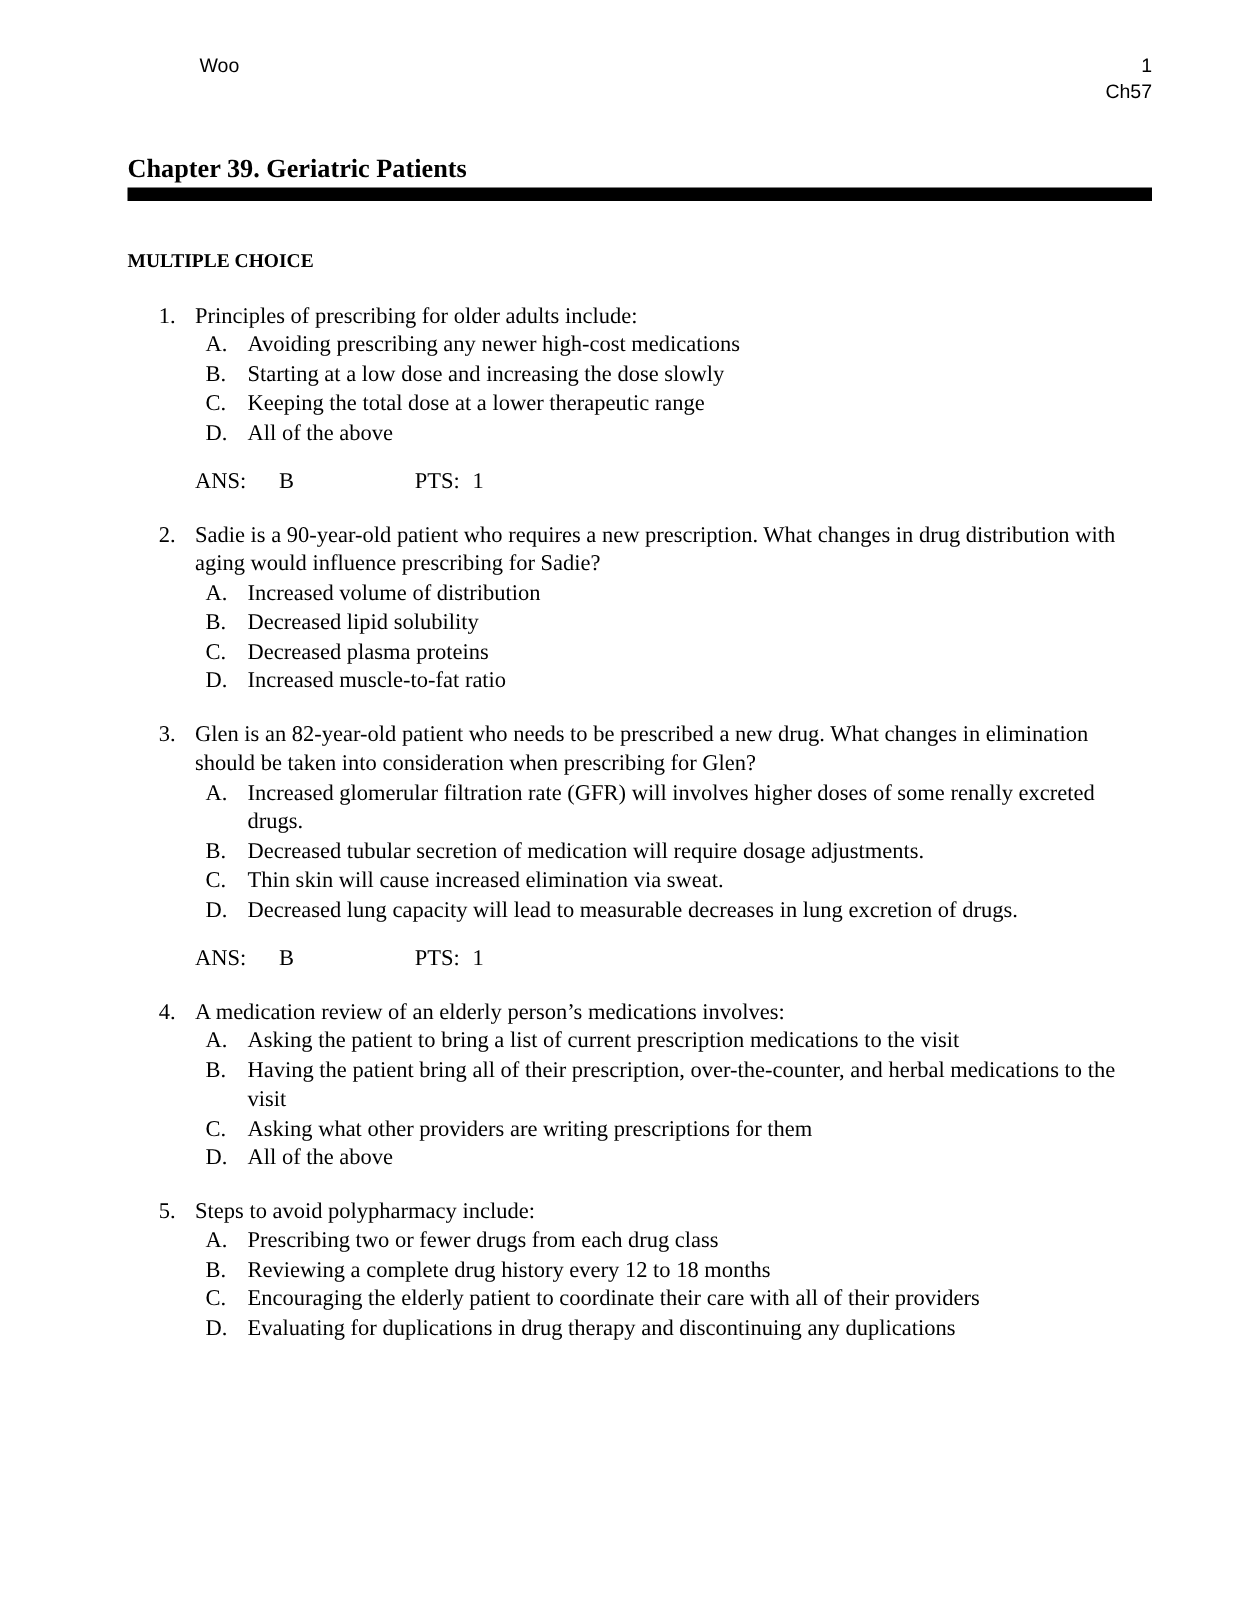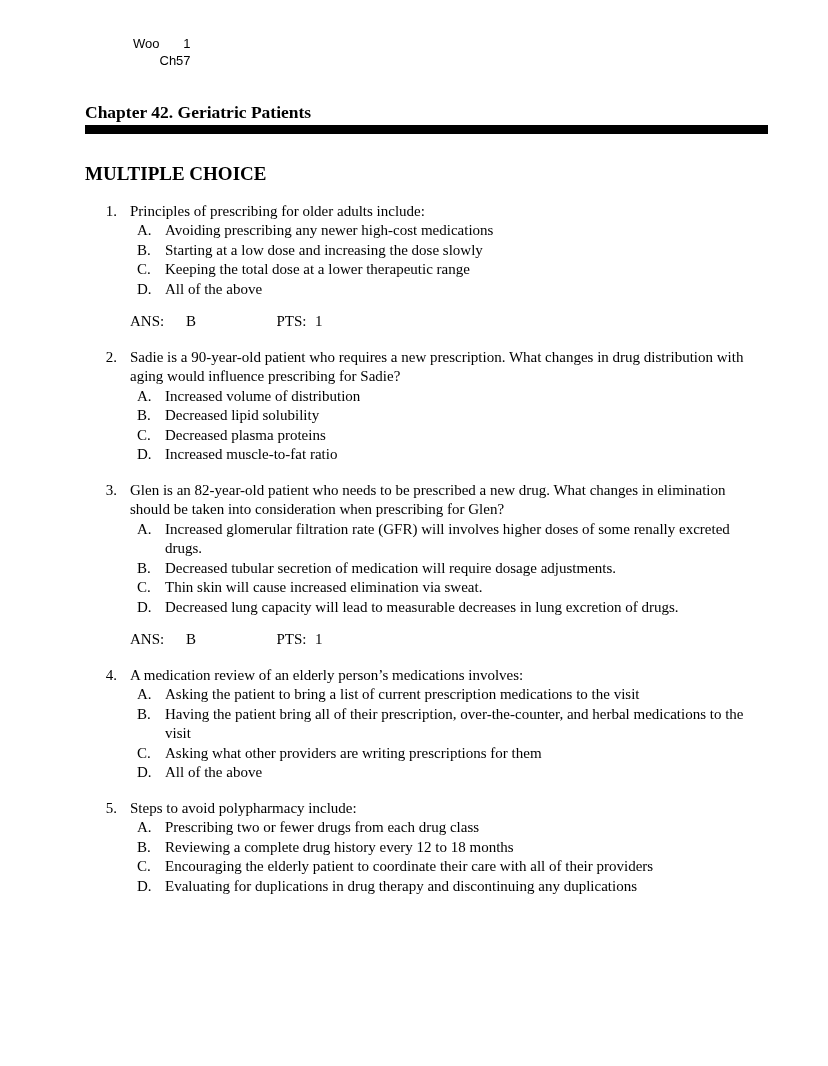--- a/index.html
+++ b/index.html
@@ -19,21 +19,21 @@
   .page {
     box-sizing: border-box;
     width: 828px;
     height: 1066px;
     padding: 35px 60px 0 85px;
   }
 
   
   .doc-header {
     display: flex;
-    justify-content: flex-start;
+    justify-content: space-between;
     align-items: flex-start;
     margin-left: 48px;
     font-family: "Liberation Sans", sans-serif;
     font-size: 13px;
     line-height: 17px;
   }
   .doc-header .right {
     text-align: right;
   }
 
@@ -47,21 +47,21 @@
   .title-rule {
     margin-top: 3px;
     height: 9px;
     background: #000000;
   }
 
   
   .section-heading {
     margin-top: 30px;
     font-weight: bold;
-    font-size: 19px;
+    font-size: 13px;
   }
 
   
   .questions {
     margin-top: 18px;
   }
   .question {
     margin-bottom: 16px;
   }
   .q-row {
@@ -101,21 +101,21 @@
   <div class="doc-header">
     <div class="left">
       <div>Woo</div>
     </div>
     <div class="right">
       <div>1</div>
       <div>Ch57</div>
     </div>
   </div>
 
-  <div class="chapter-title">Chapter 42. Geriatric Patients</div>
+  <div class="chapter-title">Chapter 39. Geriatric Patients</div>
   <div class="title-rule"></div>
 
   <div class="section-heading">MULTIPLE CHOICE</div>
 
   <div class="questions">
   <div class="question">
     <div class="q-row">
       <div class="q-num">1.</div>
       <div class="q-body">
         <div class="q-text">Principles of prescribing for older adults include:</div>

